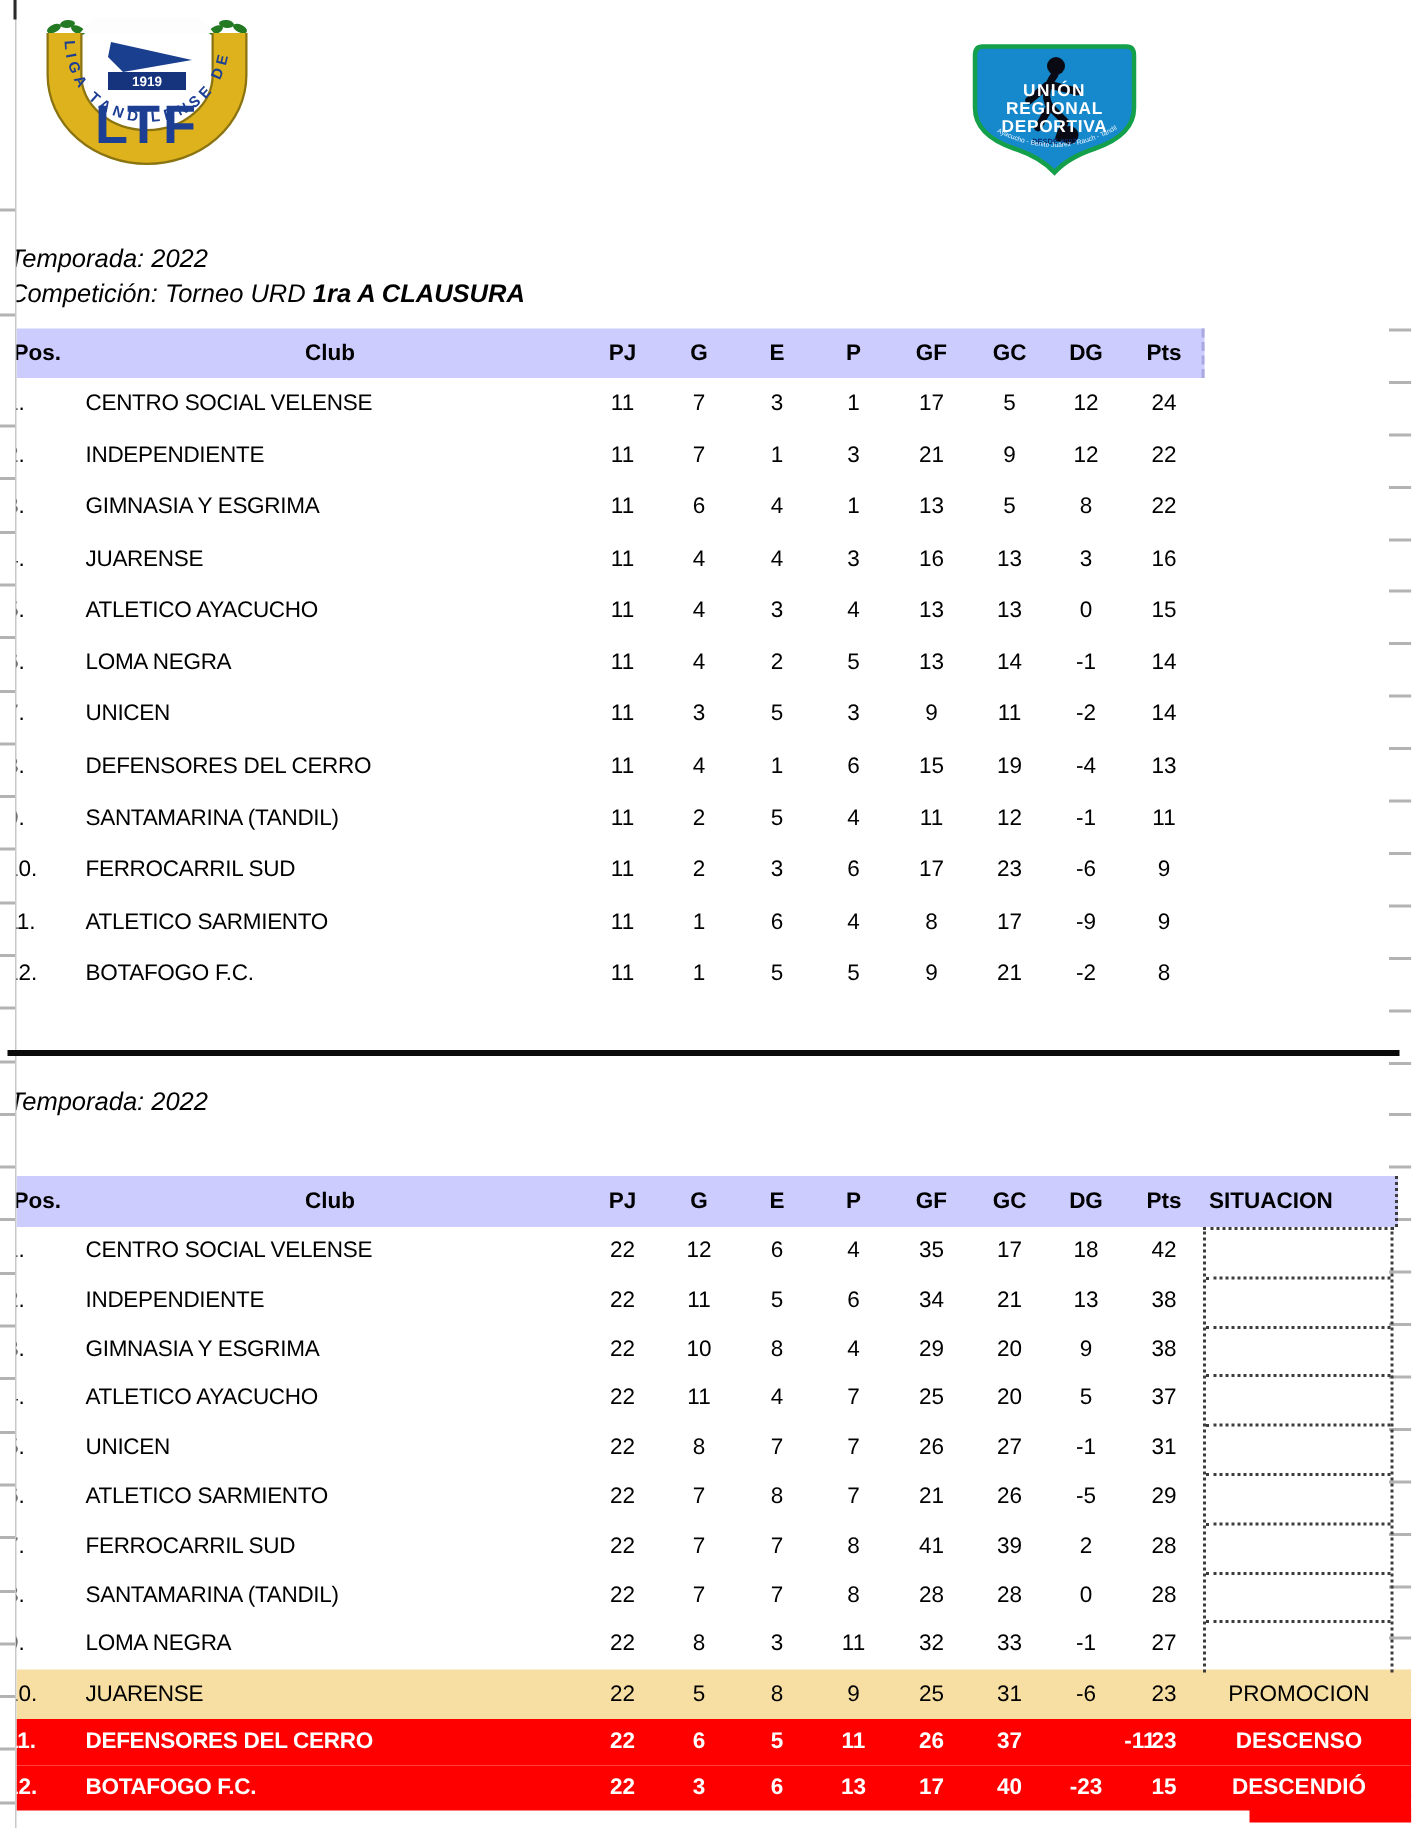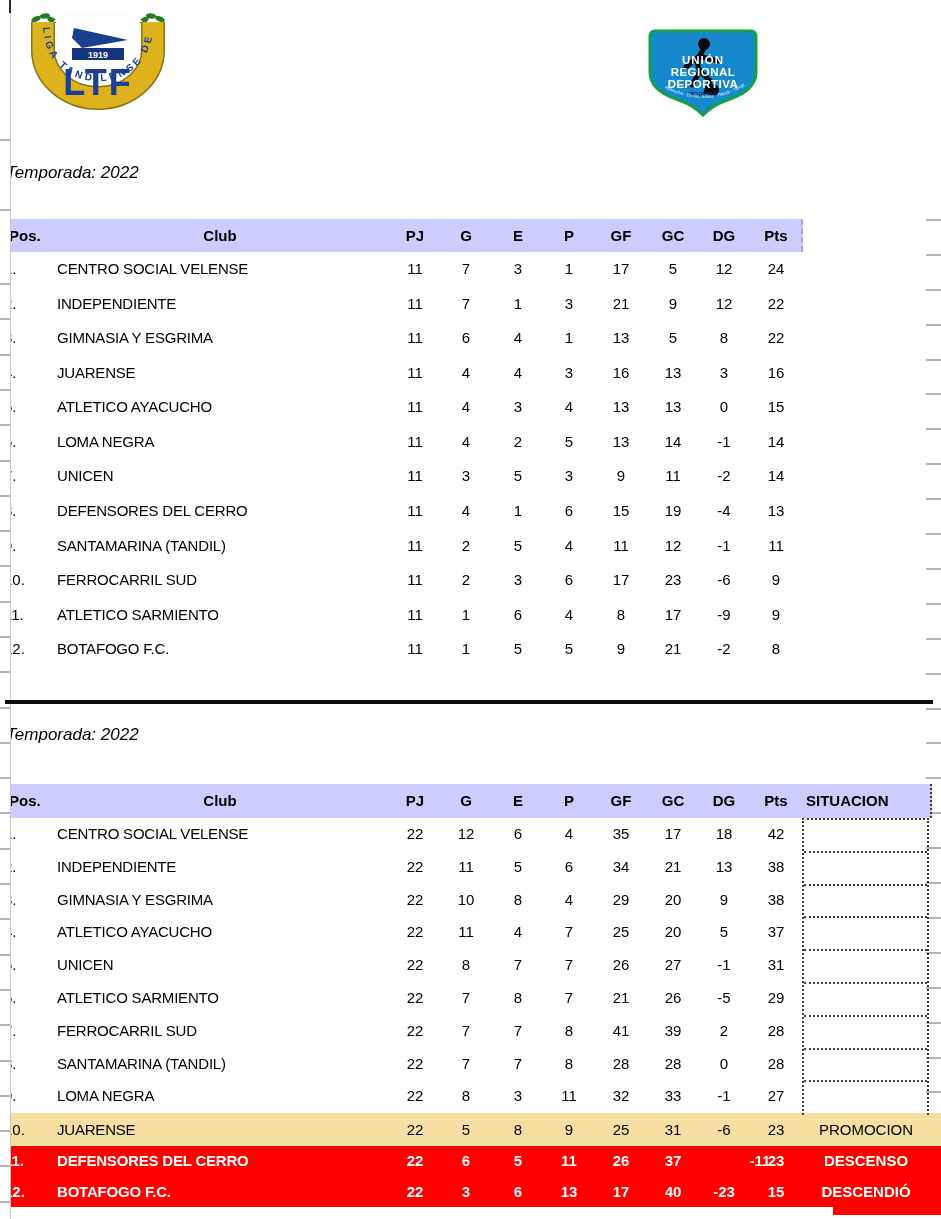--- a/index.html
+++ b/index.html
@@ -132,20 +132,23 @@
     <text x="56" y="60" text-anchor="middle" font-size="11.5" font-weight="bold" fill="#ffffff" letter-spacing="0.5">DEPORTIVA</text>
     <text x="56" y="68" text-anchor="middle" font-size="5" font-weight="bold" fill="#0b2a66">DESDE 2007</text>
     <path id="urdArc" d="M14,58 Q56,82 98,58" fill="none"></path>
     <text font-size="4.5" fill="#e7f4ff">
       <textPath href="#urdArc" startOffset="4">Ayacucho - Benito Juárez - Rauch - Tandil</textPath>
     </text>
   </svg>
 
   <div id="sheet">
     <div class="title" style="top:162px">Temporada: 2022</div>
+    <div class="title" style="top:185px">
+      <span>Competición: Torneo URD </span><b>1ra A CLAUSURA</b>
+    </div>
 
     <div id="thead1" class="band" style="top: 219px; height: 33px; line-height: 33px; width: 790px; border-right: 2px dashed rgb(169, 169, 224); background: rgb(204, 204, 255);">
         <span style="position: absolute; top: 0px; height: 100%; left: -2px; width: 60px;">Pos.</span>
         <span style="position: absolute; top: 0px; height: 100%; left: 149px; width: 120px; text-align: center;">Club</span>
         <span style="position: absolute; top: 0px; height: 100%; left: 379px; width: 50px; text-align: center;">PJ</span>
         <span style="position: absolute; top: 0px; height: 100%; left: 430px; width: 50px; text-align: center;">G</span>
         <span style="position: absolute; top: 0px; height: 100%; left: 482px; width: 50px; text-align: center;">E</span>
         <span style="position: absolute; top: 0px; height: 100%; left: 533px; width: 50px; text-align: center;">P</span>
         <span style="position: absolute; top: 0px; height: 100%; left: 585px; width: 50px; text-align: center;">GF</span>
         <span style="position: absolute; top: 0px; height: 100%; left: 637px; width: 50px; text-align: center;">GC</span>

